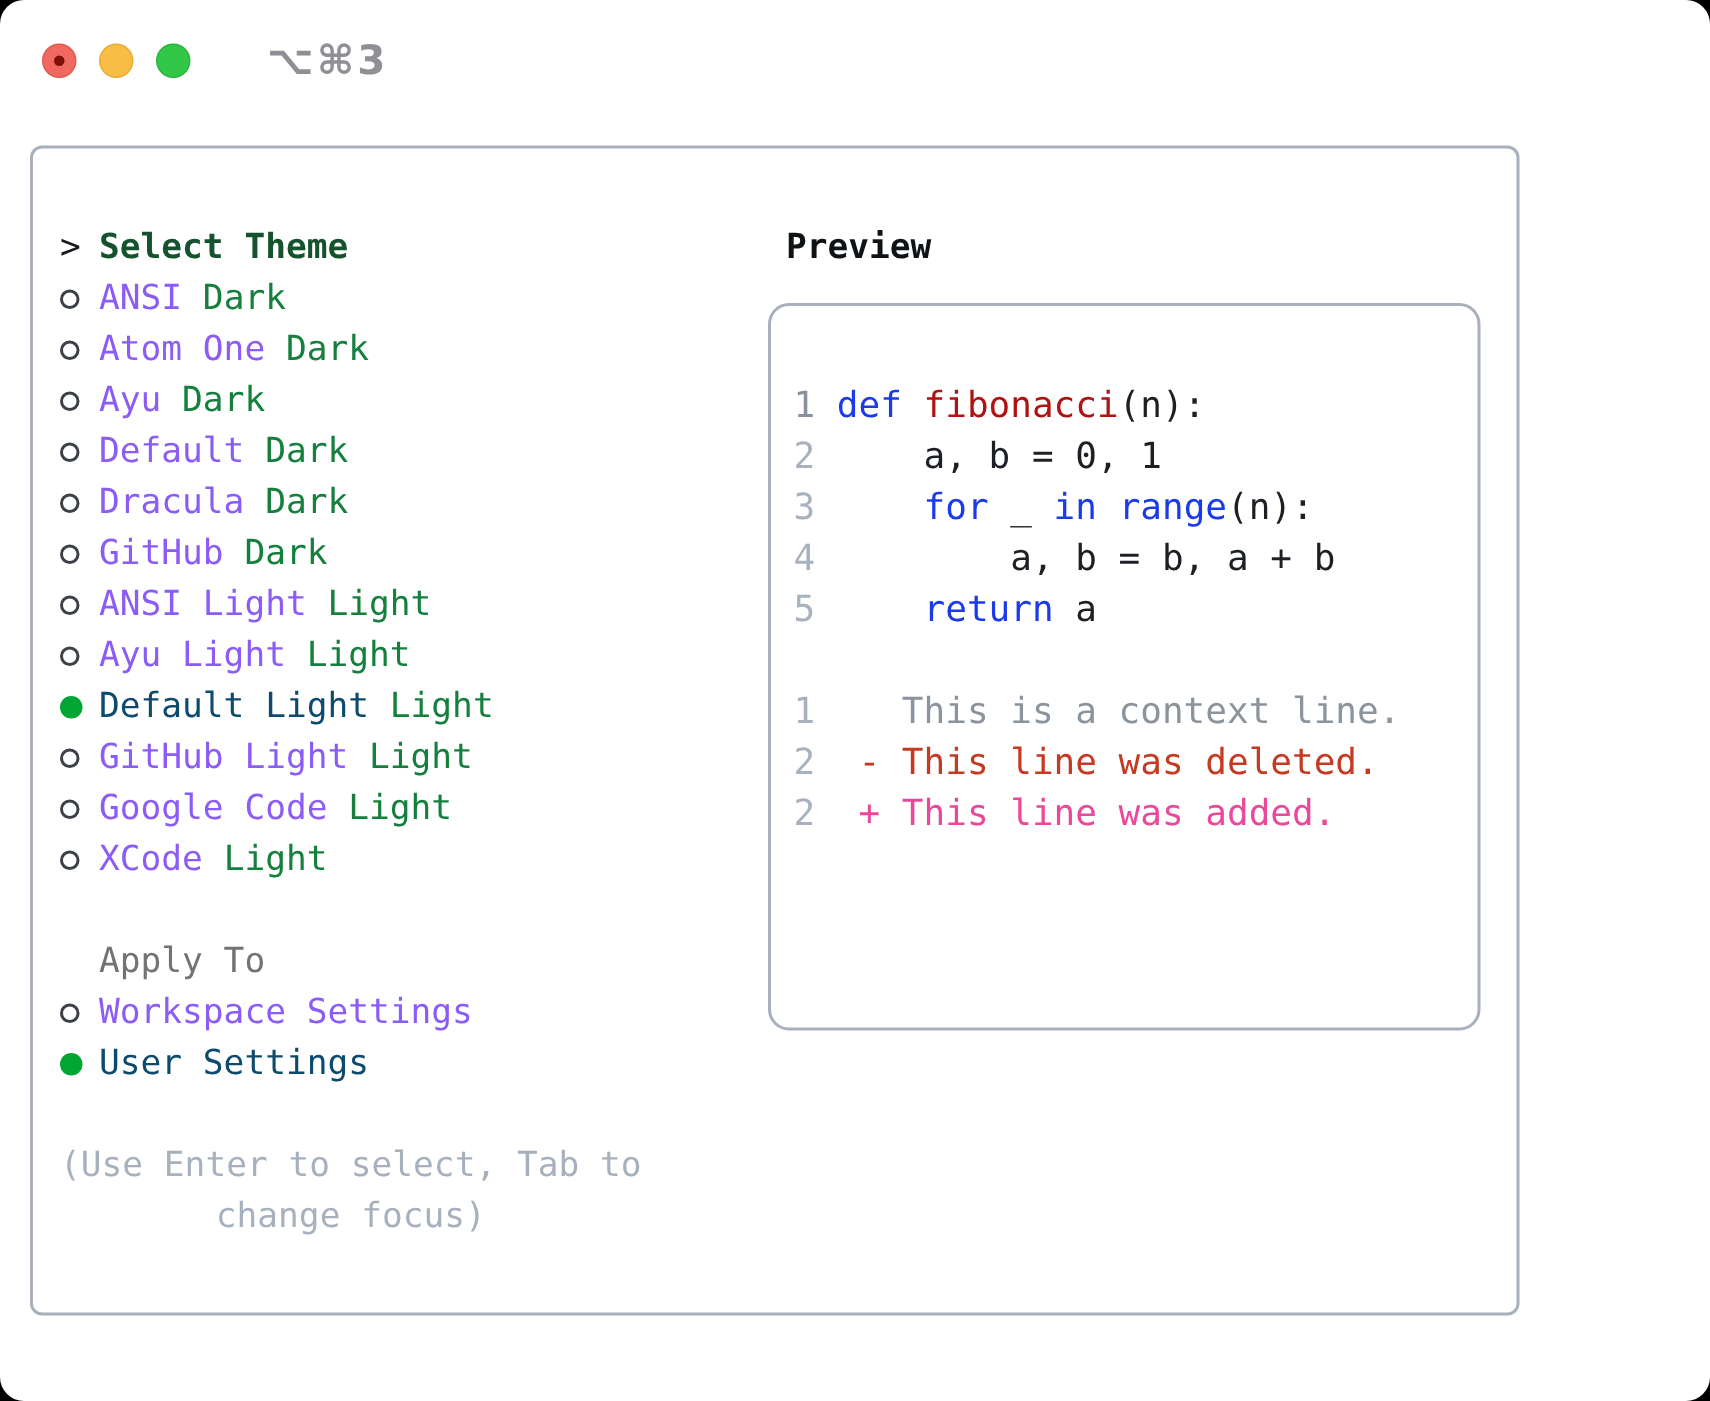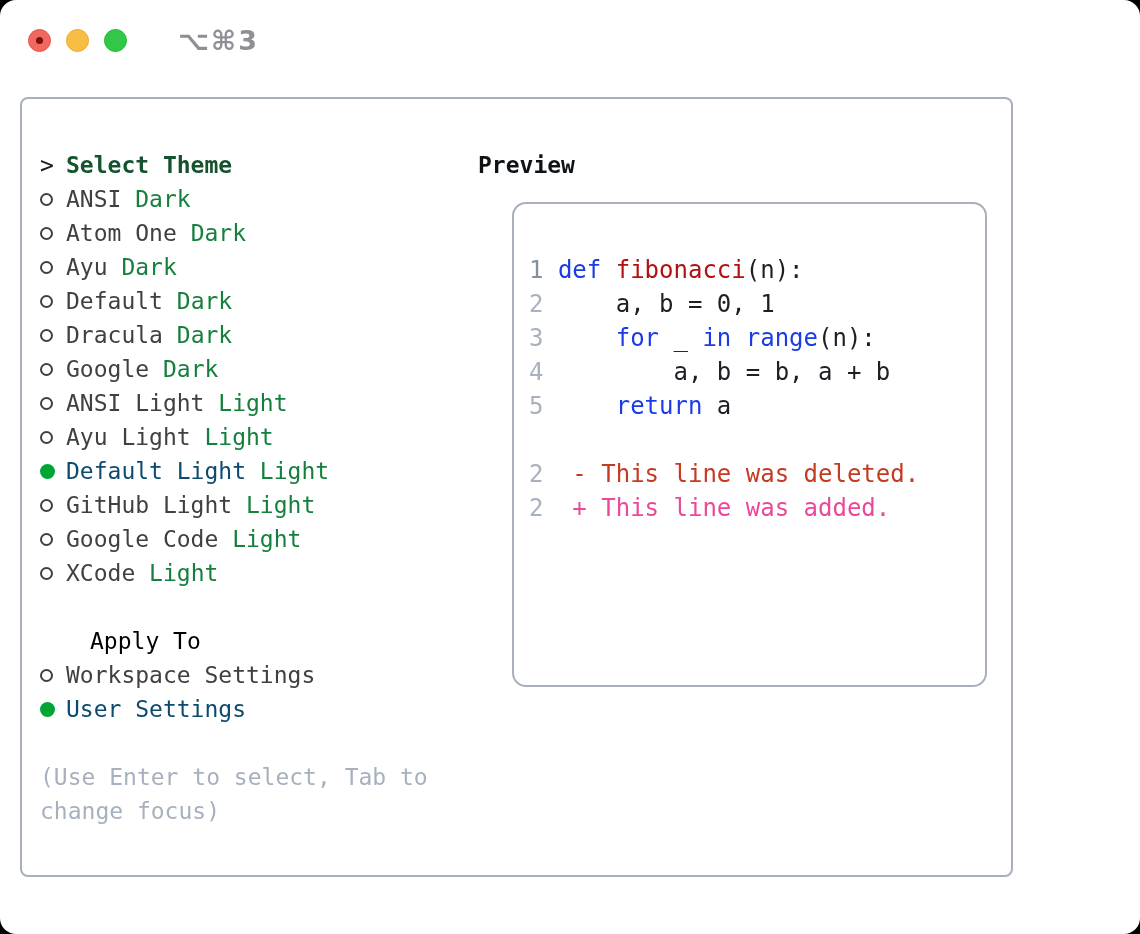--- a/index.html
+++ b/index.html
@@ -39,35 +39,35 @@
     background:#fff;
   }
   .left-col{
     position:absolute;left:18px;top:49px;
     font-size:23px;color:#33383f;
   }
   .row{height:34px;display:flex;align-items:center;white-space:pre;}
   .spacer{height:34px;}
   .marker{width:26px;display:flex;align-items:center;flex:none;}
   .title{font-weight:bold;color:#14532d;}
-  .apply-title{color:#000000;margin-left:24px;}
+  .apply-title{color:#737373;}
   .gt{color:#16191d;}
   .circle{
     width:13px;height:13px;border-radius:50%;
     border:2px solid #3c4148;box-sizing:border-box;
   }
   .circle.sel{width:15px;height:15px;border:none;background:#00a534;}
-  .tname{color:#404040;}
+  .tname{color:#8b5cf6;}
   .tname.sel{color:#0c4a6e;}
   .suffix{color:#15803d;}
   .hint{
-    color:#a7b1be;line-height:34px;white-space:pre-line;font-size:23px;
+    color:#a7b1be;line-height:34px;white-space:pre-line;font-size:23px;text-align:center;
   }
   
-  .right-col{position:absolute;left:456px;top:49px;font-size:23px;}
+  .right-col{position:absolute;left:502px;top:49px;font-size:23px;}
   .preview-title{font-weight:bold;color:#101316;height:34px;display:flex;align-items:center;}
   .preview-box{
     position:absolute;left:490px;top:103px;
     width:475px;height:485px;box-sizing:border-box;
     border:2px solid #a8b0bc;border-radius:14px;
     padding:49px 17px 0 15px;
     font-size:24px;line-height:34px;
     overflow:hidden;
   }
   .crow{white-space:pre;height:34px;}
@@ -100,21 +100,21 @@
       <div class="row">
         <span class="marker gt">&gt;</span>
         <span class="title">Select Theme</span>
       </div>
       <div id="theme-list">
           <div class="row"><span class="marker"><span class="circle"></span></span><span class="tname">ANSI</span><span class="suffix"> Dark</span></div>
           <div class="row"><span class="marker"><span class="circle"></span></span><span class="tname">Atom One</span><span class="suffix"> Dark</span></div>
           <div class="row"><span class="marker"><span class="circle"></span></span><span class="tname">Ayu</span><span class="suffix"> Dark</span></div>
           <div class="row"><span class="marker"><span class="circle"></span></span><span class="tname">Default</span><span class="suffix"> Dark</span></div>
           <div class="row"><span class="marker"><span class="circle"></span></span><span class="tname">Dracula</span><span class="suffix"> Dark</span></div>
-          <div class="row"><span class="marker"><span class="circle"></span></span><span class="tname">Google</span><span class="suffix"> Dark</span></div>
+          <div class="row"><span class="marker"><span class="circle"></span></span><span class="tname">GitHub</span><span class="suffix"> Dark</span></div>
           <div class="row"><span class="marker"><span class="circle"></span></span><span class="tname">ANSI Light</span><span class="suffix"> Light</span></div>
           <div class="row"><span class="marker"><span class="circle"></span></span><span class="tname">Ayu Light</span><span class="suffix"> Light</span></div>
           <div class="row"><span class="marker"><span class="circle sel"></span></span><span class="tname sel">Default Light</span><span class="suffix"> Light</span></div>
           <div class="row"><span class="marker"><span class="circle"></span></span><span class="tname">GitHub Light</span><span class="suffix"> Light</span></div>
           <div class="row"><span class="marker"><span class="circle"></span></span><span class="tname">Google Code</span><span class="suffix"> Light</span></div>
           <div class="row"><span class="marker"><span class="circle"></span></span><span class="tname">XCode</span><span class="suffix"> Light</span></div>
         </div>
       <div class="spacer"></div>
       <div class="row">
         <span class="marker"></span>
@@ -133,19 +133,20 @@
       <div class="preview-title">Preview</div>
     </div>
     <div class="preview-box">
       <div id="code">
           <div class="crow"><span class="ln cur">1</span><span class="kw">def</span><span class="plain"> </span><span class="fn">fibonacci</span><span class="plain">(n):</span></div>
           <div class="crow"><span class="ln">2</span><span class="plain">    a, b = 0, 1</span></div>
           <div class="crow"><span class="ln">3</span><span class="plain">    </span><span class="kw">for</span><span class="plain"> _ </span><span class="kw">in</span><span class="plain"> </span><span class="kw">range</span><span class="plain">(n):</span></div>
           <div class="crow"><span class="ln">4</span><span class="plain">        a, b = b, a + b</span></div>
           <div class="crow"><span class="ln">5</span><span class="plain">    </span><span class="kw">return</span><span class="plain"> a</span></div>
           <div class="crow"><span class="ln"></span></div>
+          <div class="crow"><span class="ln">1</span><span class="ctx">   This is a context line.</span></div>
           <div class="crow"><span class="ln">2</span><span class="del"> - This line was deleted.</span></div>
           <div class="crow"><span class="ln">2</span><span class="add"> + This line was added.</span></div>
         </div>
     </div>
 
   </div>
 </div>
 
 </body></html>

